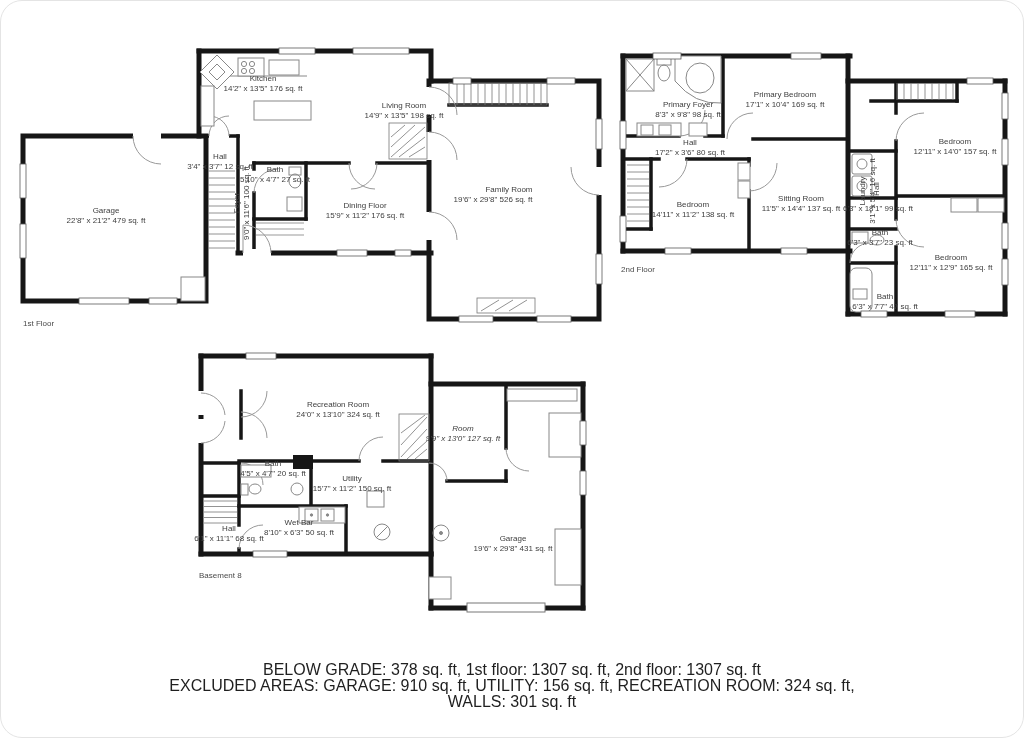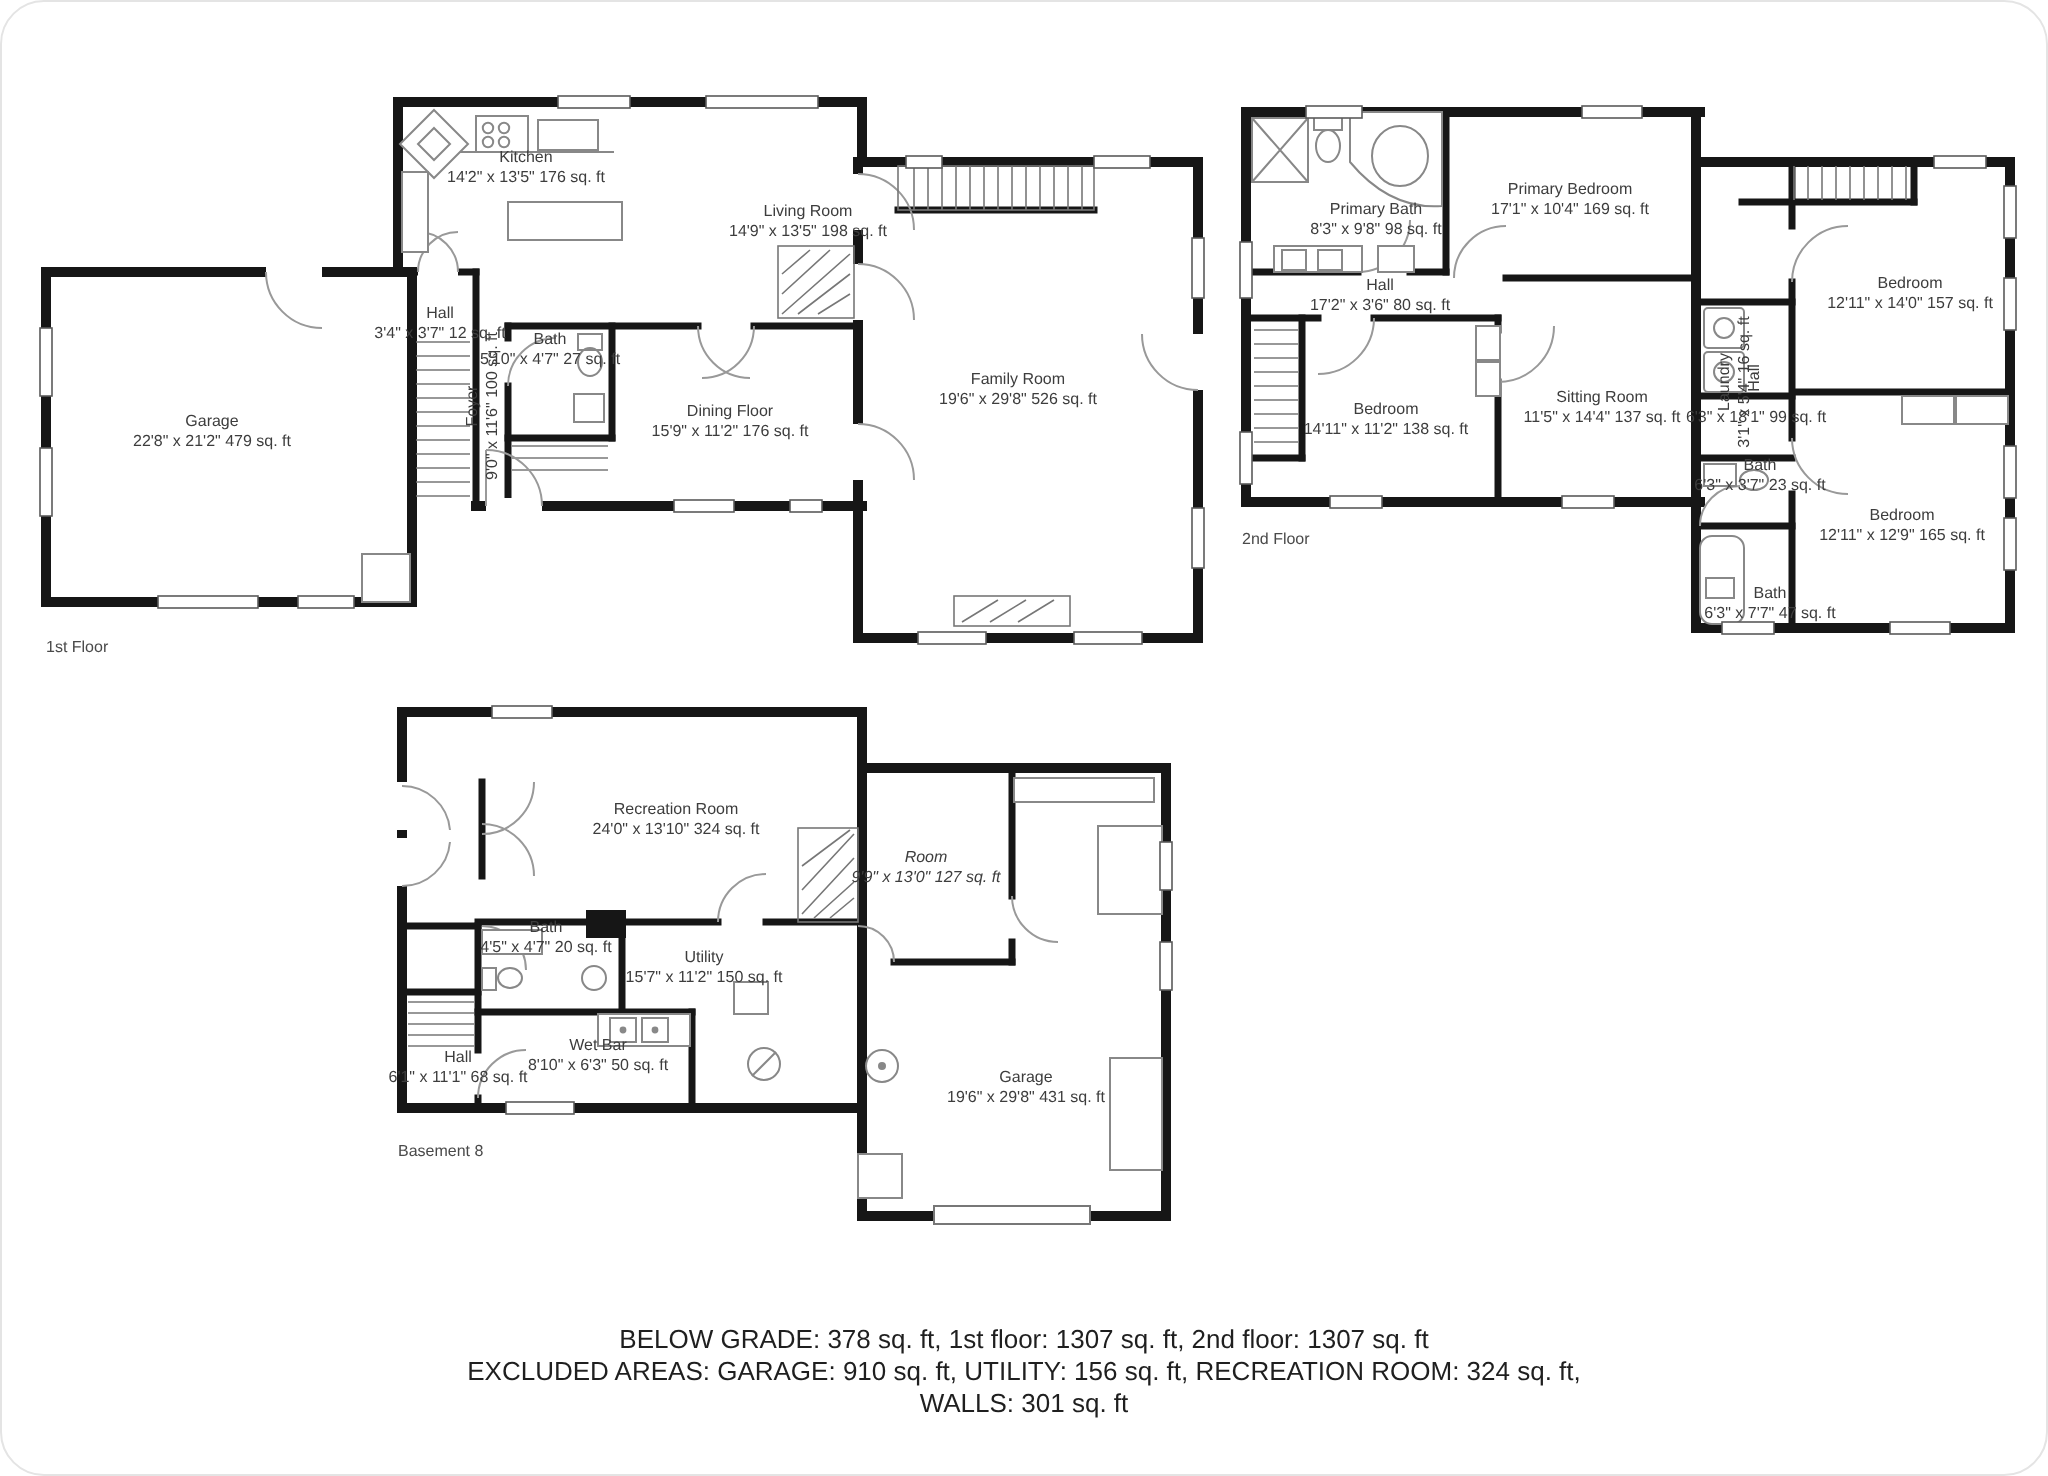--- a/index.html
+++ b/index.html
@@ -16,21 +16,21 @@
   .rl .nm{display:block;}
   .rl .dm{display:block;}
   .rl.rot{transform:translate(-50%,-50%) rotate(-90deg);}
   .cap{
     position:absolute;font-size:8px;color:#4a4a4a;white-space:nowrap;z-index:5;
   }
   .summary{
     position:absolute;left:0;right:0;top:661px;text-align:center;color:#1f1f1f;z-index:5;
   }
   .summary .t{font-size:13.5px;font-weight:bold;line-height:18px;}
-  .summary .s{font-size:13px;line-height:16px;text-align:center;}
+  .summary .s{font-size:16px;line-height:16px;text-align:center;}
 </style>
 </head>
 <body>
 
 <div class="frame">
 
 <svg width="1024" height="738" viewBox="0 0 1024 738">
 
   <g stroke="#161616" stroke-width="5" fill="none" stroke-linecap="square">
     <path d="M198,50 H430 V80"></path>
@@ -313,28 +313,28 @@
   <span class="dm">9'0" x 11'6" 100 sq. ft</span>
 </div>
 <div class="rl" style="left:274px;top:164px;">
   <span class="nm">Bath</span>
   <span class="dm">5'10" x 4'7" 27 sq. ft</span>
 </div>
 <div class="rl" style="left:364px;top:200px;">
   <span class="nm">Dining Floor</span>
   <span class="dm">15'9" x 11'2" 176 sq. ft</span>
 </div>
-<div class="rl" style="left:508px;top:184px;">
+<div class="rl" style="left:492px;top:184px;text-align:right;">
   <span class="nm">Family Room</span>
   <span class="dm">19'6" x 29'8" 526 sq. ft</span>
 </div>
 <div class="cap" style="left:22px;top:318px;">1st Floor</div>
 
 <div class="rl" style="left:687px;top:99px;">
-  <span class="nm">Primary Bath</span>
+  <span class="nm">Primary Foyer</span>
   <span class="dm">8'3" x 9'8" 98 sq. ft</span>
 </div>
 <div class="rl" style="left:784px;top:89px;">
   <span class="nm">Primary Bedroom</span>
   <span class="dm">17'1" x 10'4" 169 sq. ft</span>
 </div>
 <div class="rl" style="left:689px;top:137px;">
   <span class="nm">Hall</span>
   <span class="dm">17'2" x 3'6" 80 sq. ft</span>
 </div>

